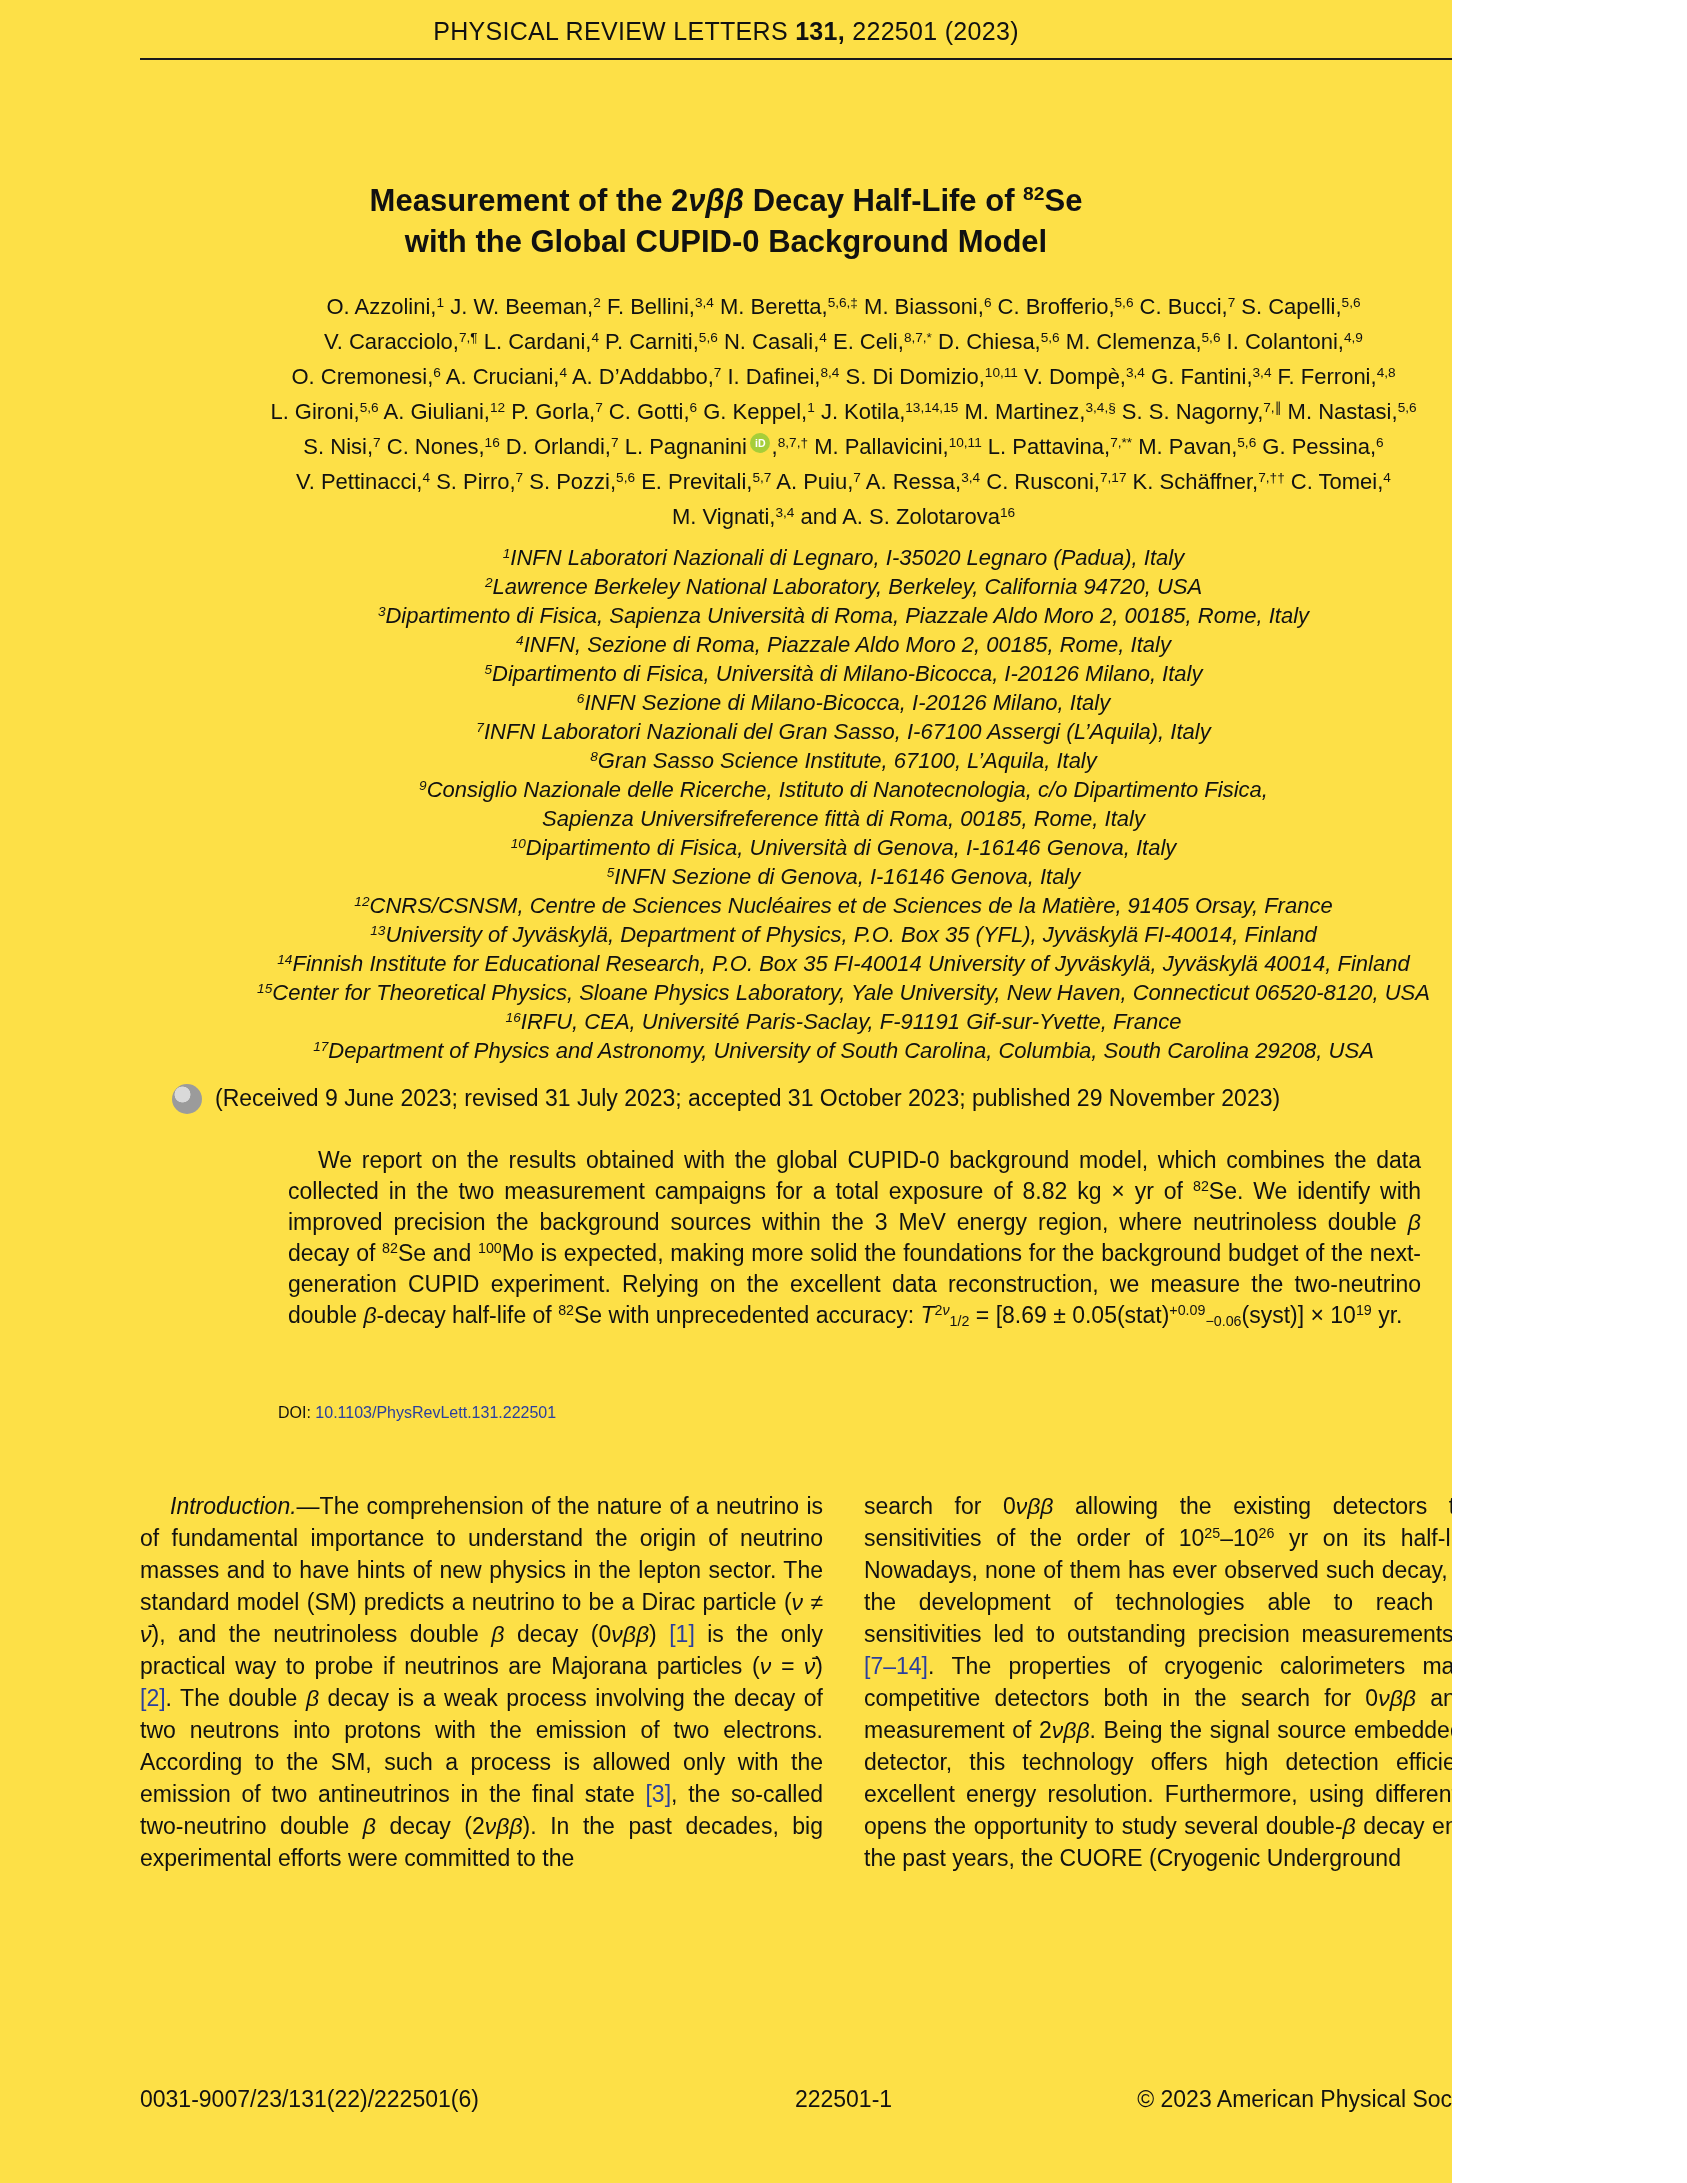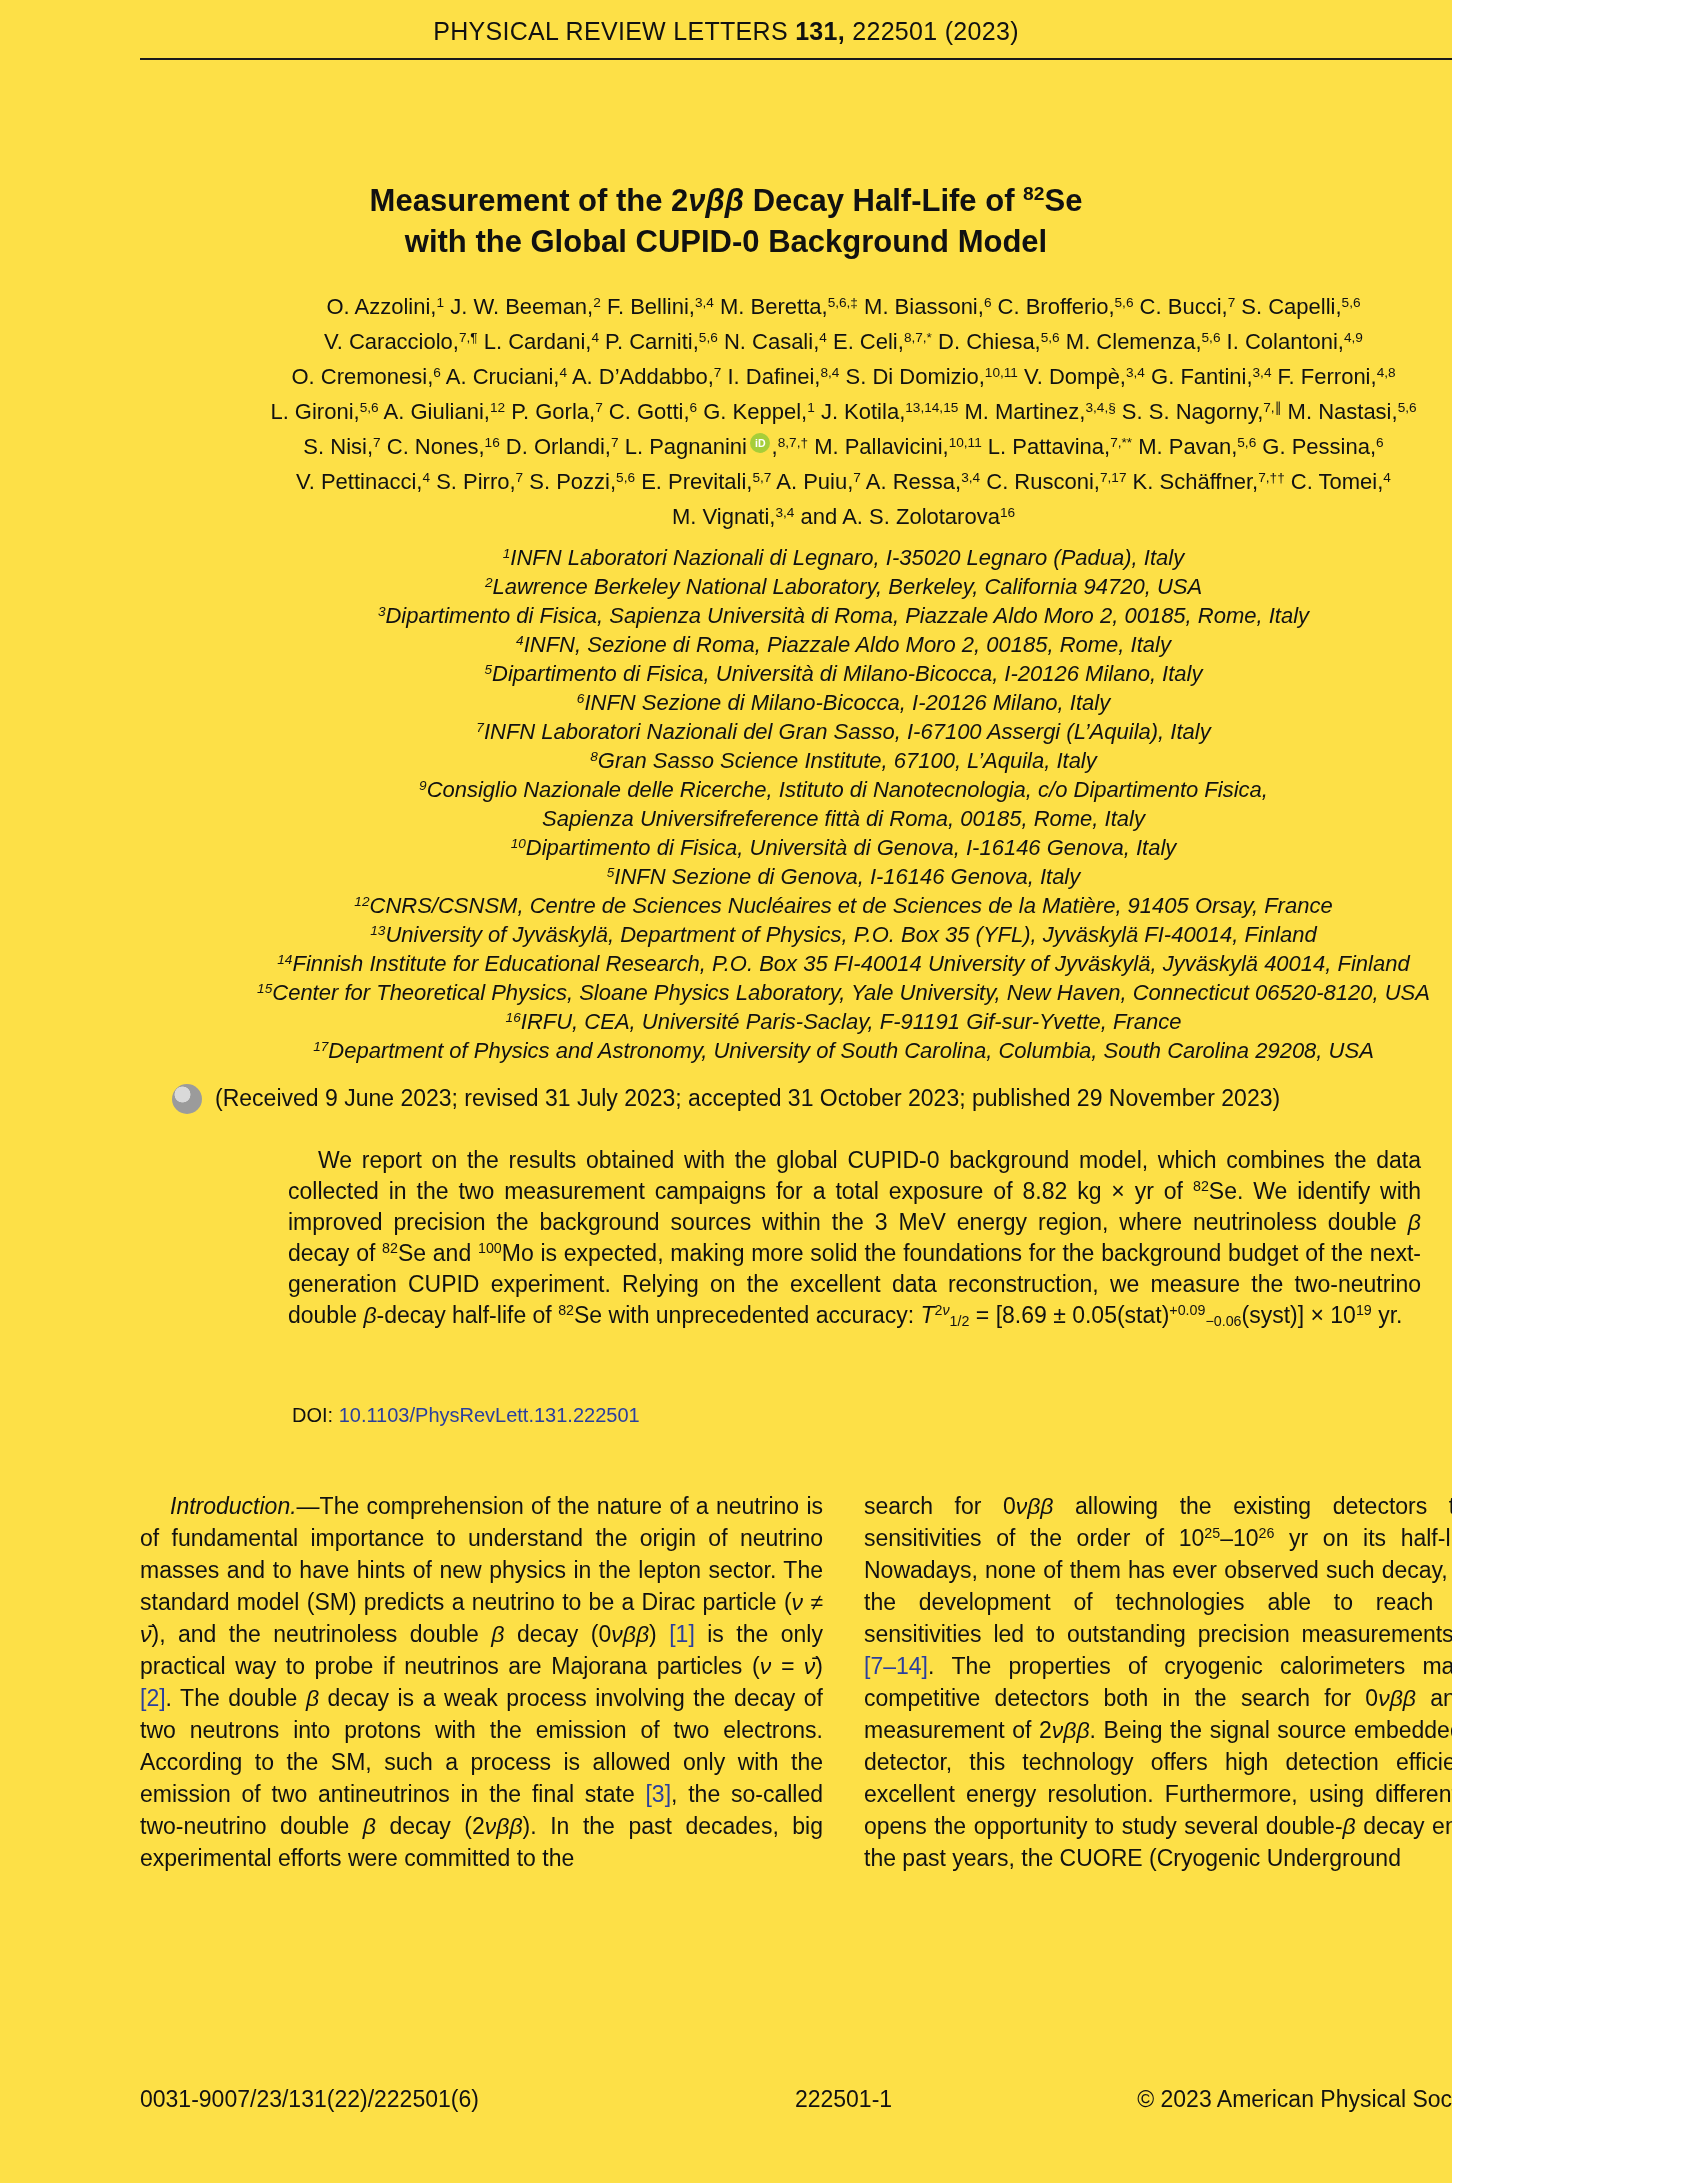--- a/index.html
+++ b/index.html
@@ -44,21 +44,21 @@
     display:inline-block; width:30px; height:30px; border-radius:50%;
     background:radial-gradient(circle at 35% 35%, #d9d9d9 0 28%, #9b9b9b 30% 100%);
     margin-right:13.2px; vertical-align:-8px;
   }
   .abstract {
     position:absolute; top:1145px; left:278px; width:1133px;
     text-align:justify; font-size:23px; line-height:31px;margin-left:10px;
   }
   .indent { text-indent:30px; }
   .doi-line {
-    position:absolute; top:1404px; left:292px; font-size:20px;
+    position:absolute; top:1404px; left:278px; font-size:16px;
   }
   .ref-link { color:var(--link-blue,#2a3f9f); cursor:pointer; }
   .body-columns {
     position:absolute; top:1490px; left:140px; width:1407px;
     display:flex; gap:41px;
   }
   .column { width:683px; text-align:justify; font-size:23px; line-height:32px; }
   .footer {
     position:absolute; top:2086px; left:140px; width:1407px;
     display:flex; font-size:23px;

